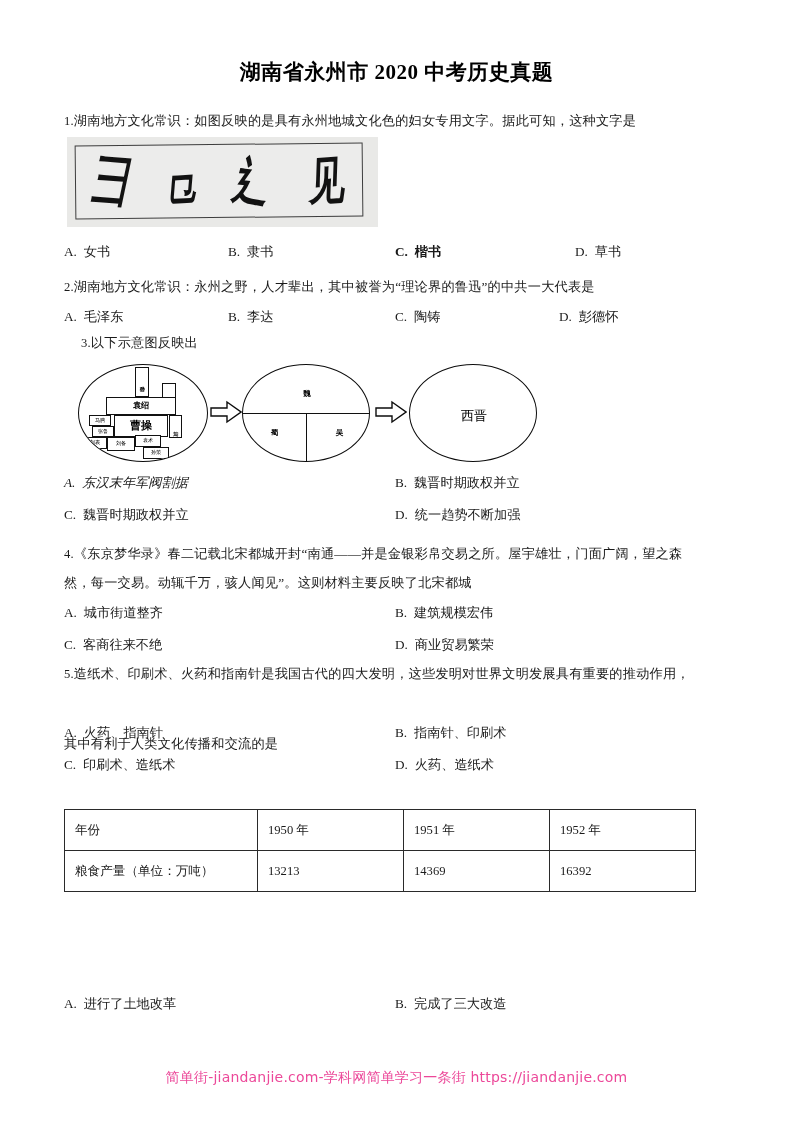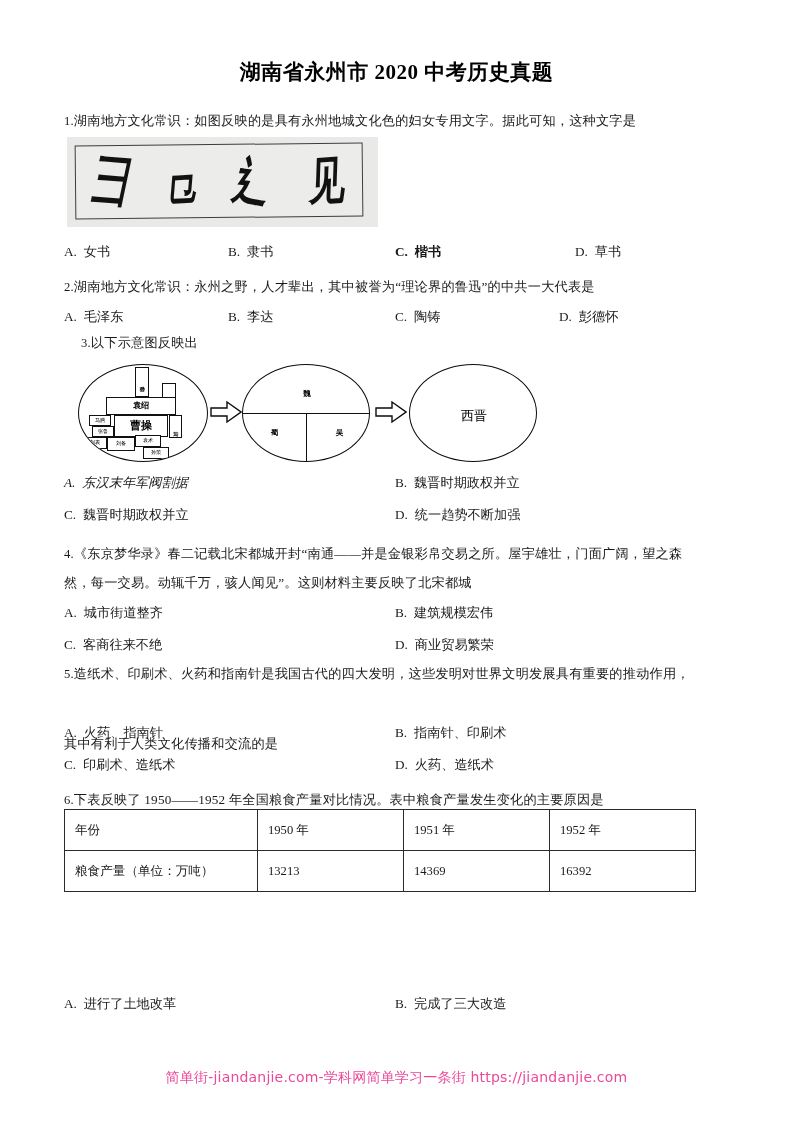--- a/index.html
+++ b/index.html
@@ -343,23 +343,20 @@
   </div>
   <div class="opt-row" style="top:753px;">
     <span class="opt" style="left:0px;">
       <span class="lab">C.</span><span>印刷术、造纸术</span>
     </span>
     <span class="opt" style="left:331px;">
       <span class="lab">D.</span><span>火药、造纸术</span>
     </span>
   </div>
 
-  <div class="q-stem" style="top:787px;">
-    <span class="num">6.</span><span>下表反映了 1950——1952 年全国粮食产量对比情况。表中粮食产量发生变化的主要原因是</span>
-  </div>
 
   <table class="data-table">
     <tbody>
       <tr>
         <td class="col-label">年份</td>
         <td class="col-y">1950 年</td>
         <td class="col-y">1951 年</td>
         <td class="col-y">1952 年</td>
       </tr>
       <tr>

